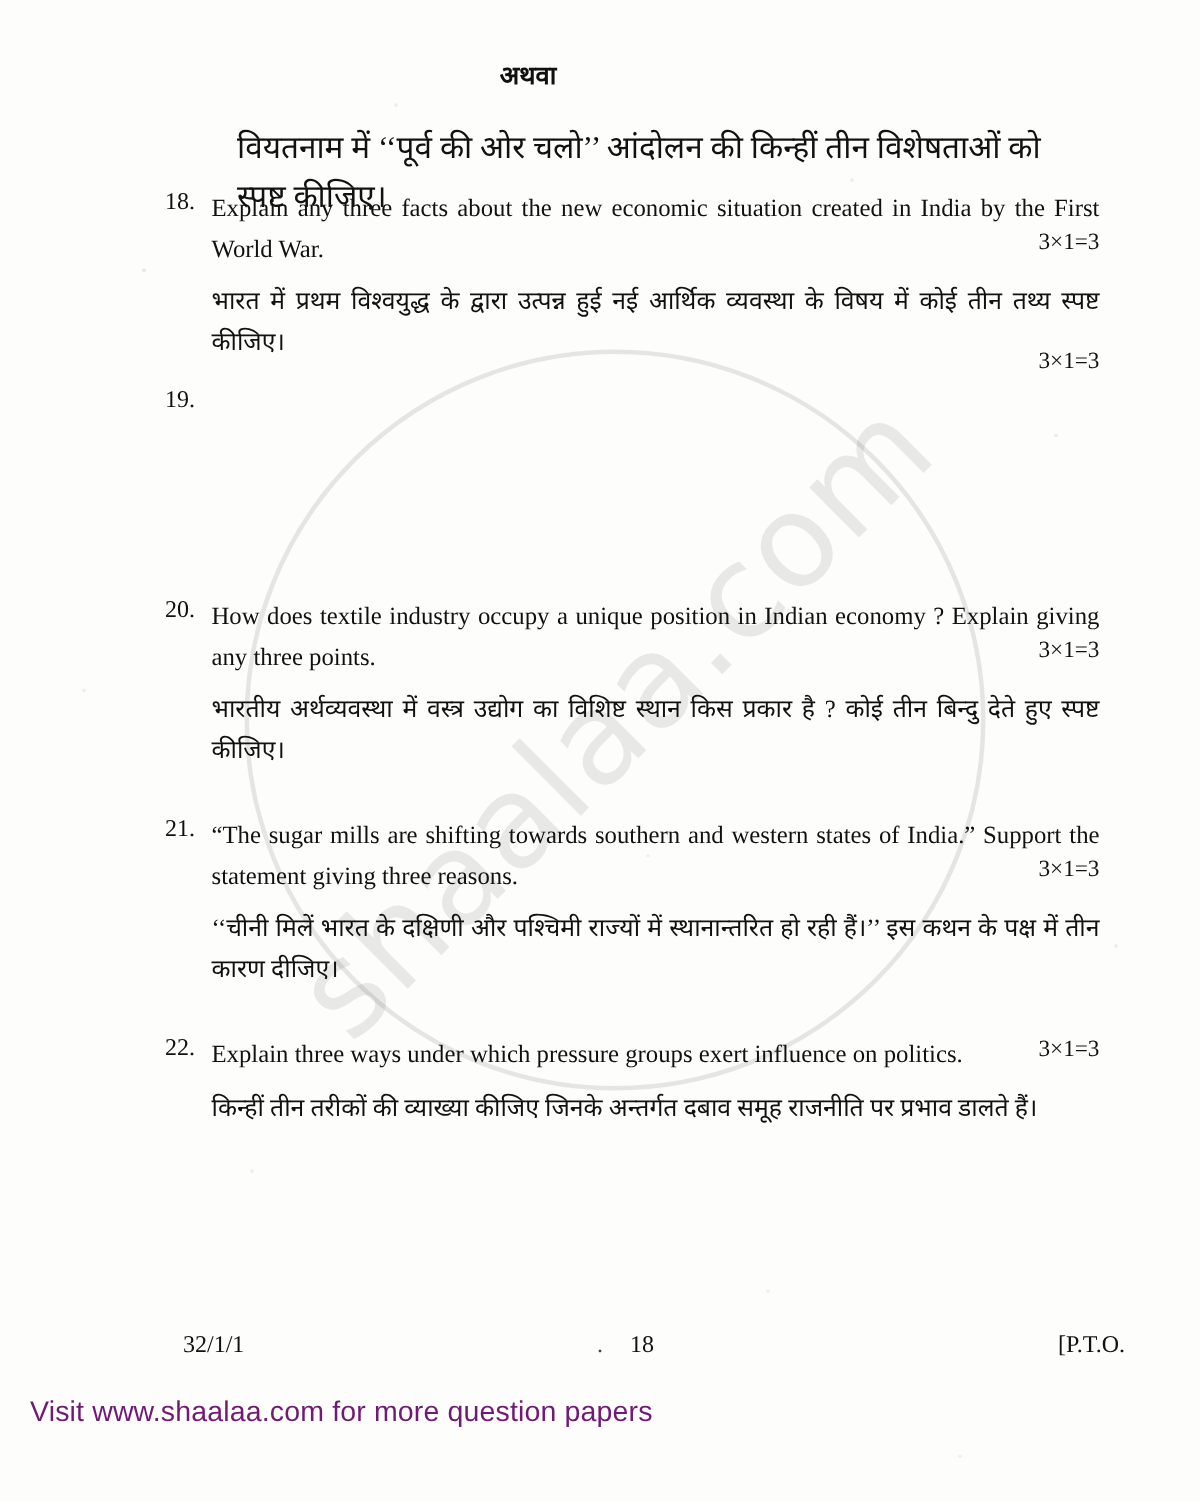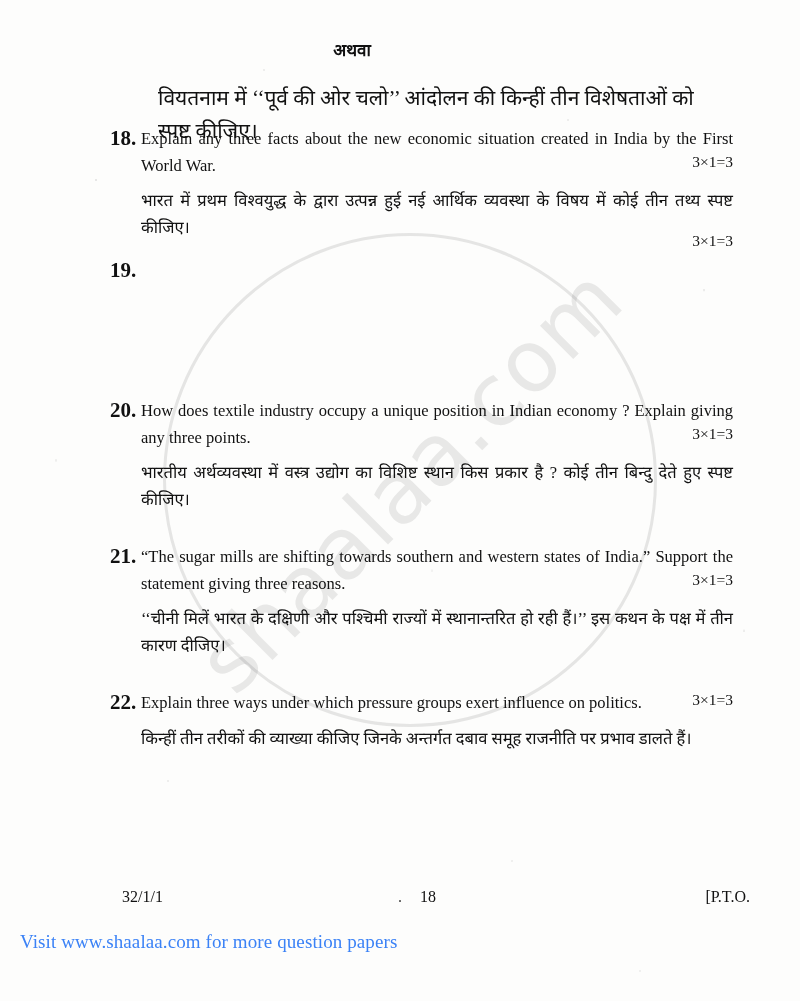--- a/index.html
+++ b/index.html
@@ -89,22 +89,22 @@
   .q-block {
     position: absolute;
     left: 110px;
     width: 640px;
   }
   .q-num {
     position: absolute;
     left: 0;
     top: 0;
     width: 40px;
-    font-size: 21px;
-    font-weight: bold;
+    font-size: 16px;
+    font-weight: normal;
   }
   .q-body {
     margin-left: 31px;
     width: 592px;
   }
   .en {
     font-size: 16.5px;
     line-height: 1.62;
     text-align: justify;
     text-align-last: left;
@@ -139,23 +139,23 @@
   }
   .footer-code { position: absolute; left: 12px; top: 0; }
   .footer-dot  { position: absolute; left: 288px; top: 0; color:#444; }
   .footer-page { position: absolute; left: 310px; top: 0; }
   .footer-pto  { position: absolute; right: 0; top: 0; }
 
   .banner {
     position: absolute;
     left: 20px;
     top: 931px;
-    font-family: Liberation Serif, serif;
+    font-family: Liberation Sans, sans-serif;
     font-size: 19px;
-    color: #3b82f6;
+    color: #701a75;
     letter-spacing: 0.1px;
   }
 </style>
 </head>
 <body>
 
 <div class="page">
 
   <div class="speckle"></div>
 

